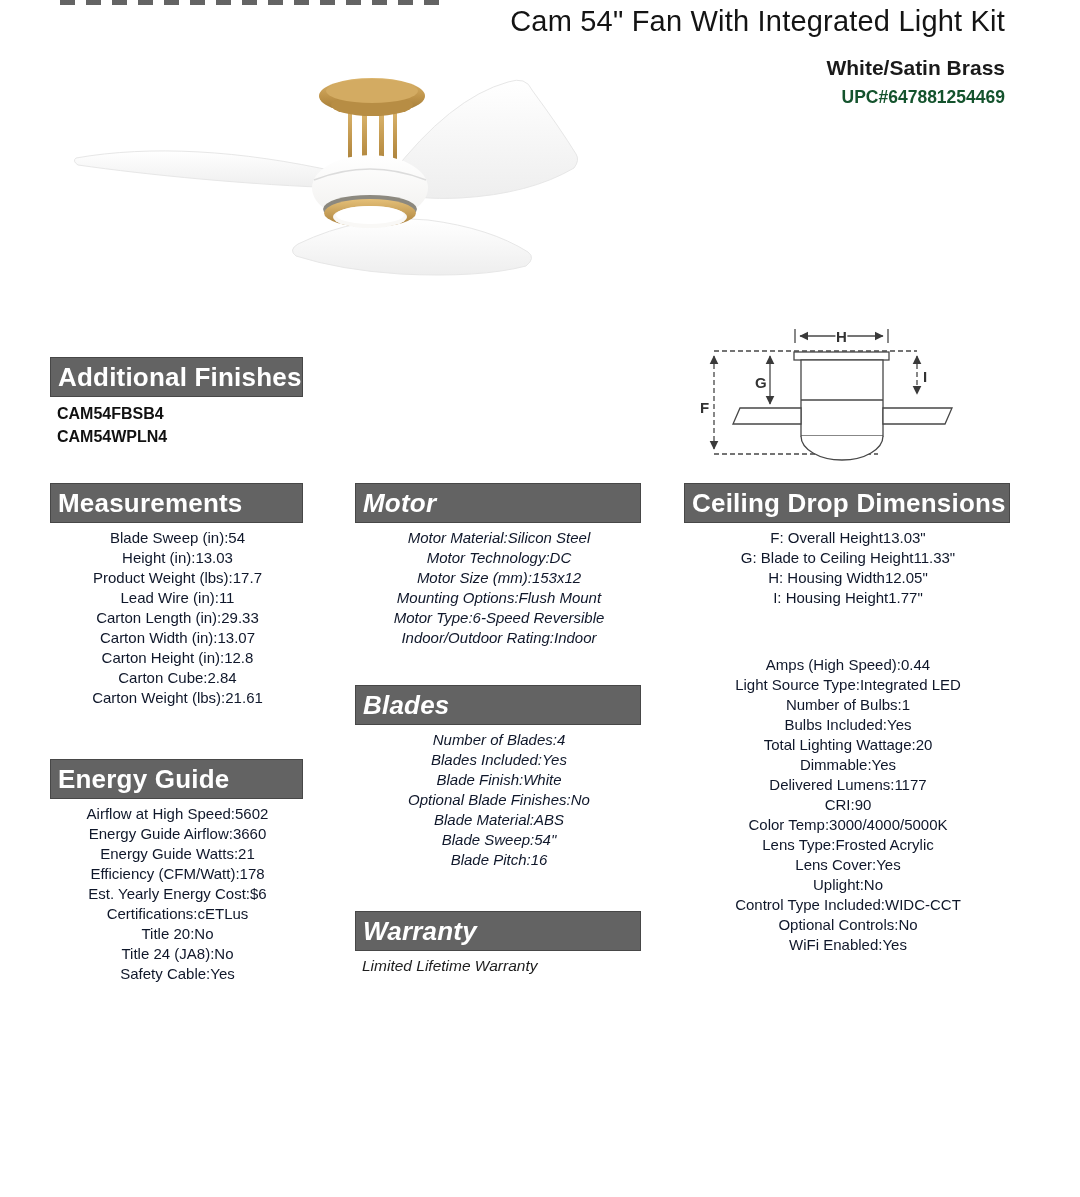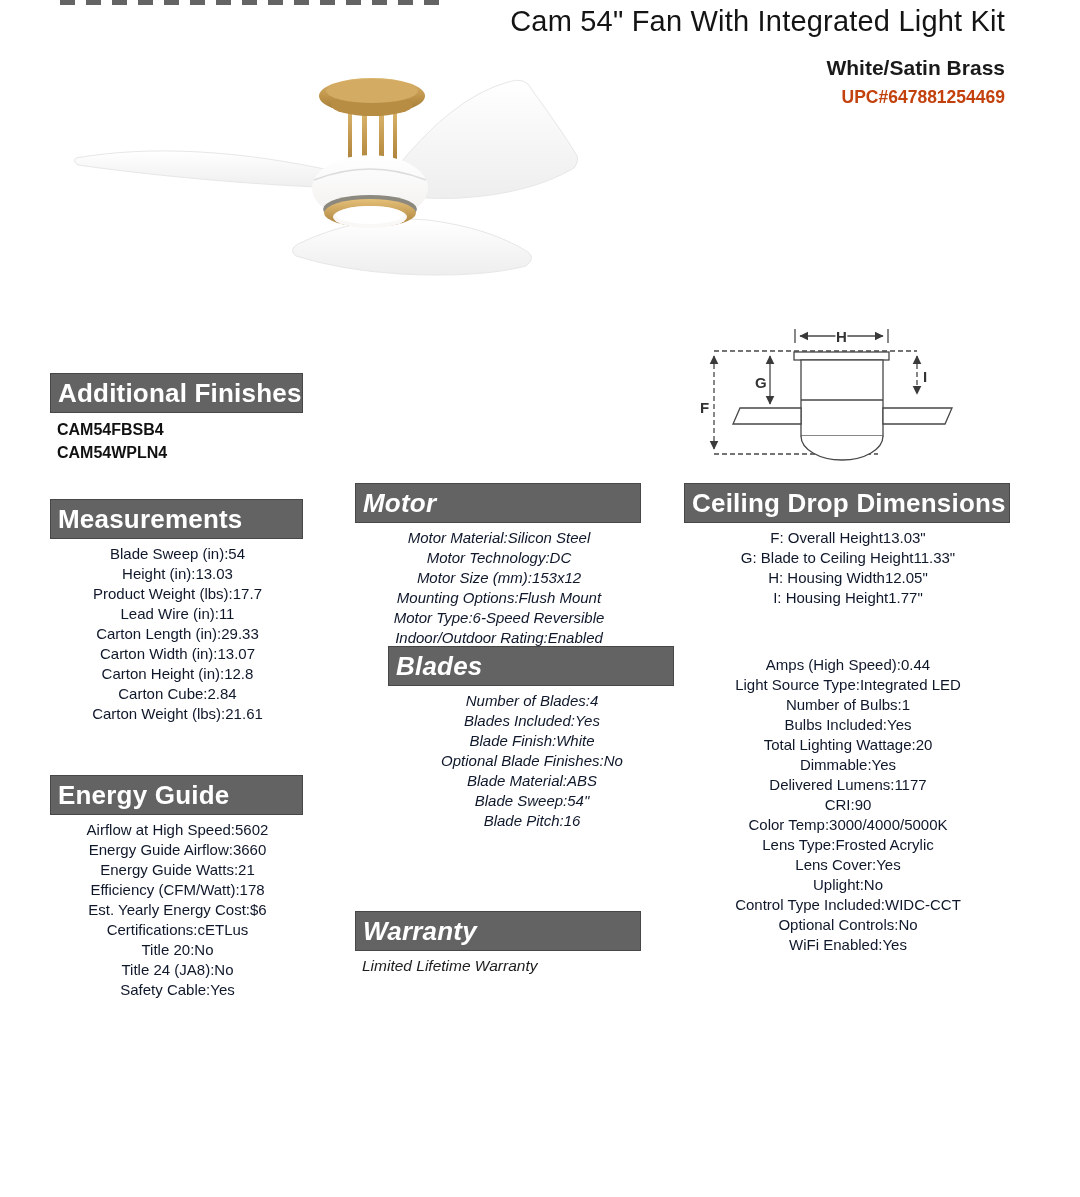--- a/index.html
+++ b/index.html
@@ -16,32 +16,32 @@
     position:absolute;left:60px;top:0;width:382px;height:5px;
     background:repeating-linear-gradient(90deg,#3d3d3d 0 15px,transparent 15px 26px);
     opacity:.8;
   }
   
   .title-block{position:absolute;top:5px;right:75px;text-align:right;}
   .title-block h1{
     margin:0;font-size:29px;font-weight:400;color:#141414;line-height:1.15;letter-spacing:.2px;
   }
   .product-finish{font-size:21px;font-weight:700;color:#1a1a1a;margin-top:18px;}
-  .product-upc{font-size:17.5px;font-weight:700;color:#c2410c;margin-top:7px;}
+  .product-upc{font-size:17.5px;font-weight:700;color:#14532d;margin-top:7px;}
 
   
   .spec-section{position:absolute;}
-  .col1{left:50px;width:253px;margin-top:16px;}
+  .col1{left:50px;width:253px;}
   .col2{left:355px;width:286px;font-style:italic;}
   .col3{left:684px;width:326px;}
   .t-additional{top:357px;}
   .t-measurements{top:483px;}
   .t-energy{top:759px;}
   .t-motor{top:483px;}
-  .t-blades{top:646px;margin-left:33px;}
+  .t-blades{top:685px;}
   .t-warranty{top:911px;}
   .t-ceiling{top:483px;}
   .t-electrical{top:650px;}
 
   .section-header{
     height:40px;background:#636363;color:#ffffff;
     display:flex;align-items:center;
     padding-left:8px;box-sizing:border-box;
     font-size:26px;font-weight:700;letter-spacing:.2px;
     box-shadow:inset 0 0 0 1px rgba(0,0,0,.28);
@@ -282,21 +282,21 @@
         <div class="spec-row">
           <span class="spec-label">Mounting Options:</span>
           <span class="spec-value">Flush Mount</span>
         </div>
         <div class="spec-row">
           <span class="spec-label">Motor Type:</span>
           <span class="spec-value">6-Speed Reversible</span>
         </div>
         <div class="spec-row">
           <span class="spec-label">Indoor/Outdoor Rating:</span>
-          <span class="spec-value">Enabled</span>
+          <span class="spec-value">Indoor</span>
         </div>
       </div>
   </section>
 
   <section class="spec-section col2 t-blades">
     <div class="section-header">
       <span>Blades</span>
     </div>
     <div class="section-body">
         <div class="spec-row">

